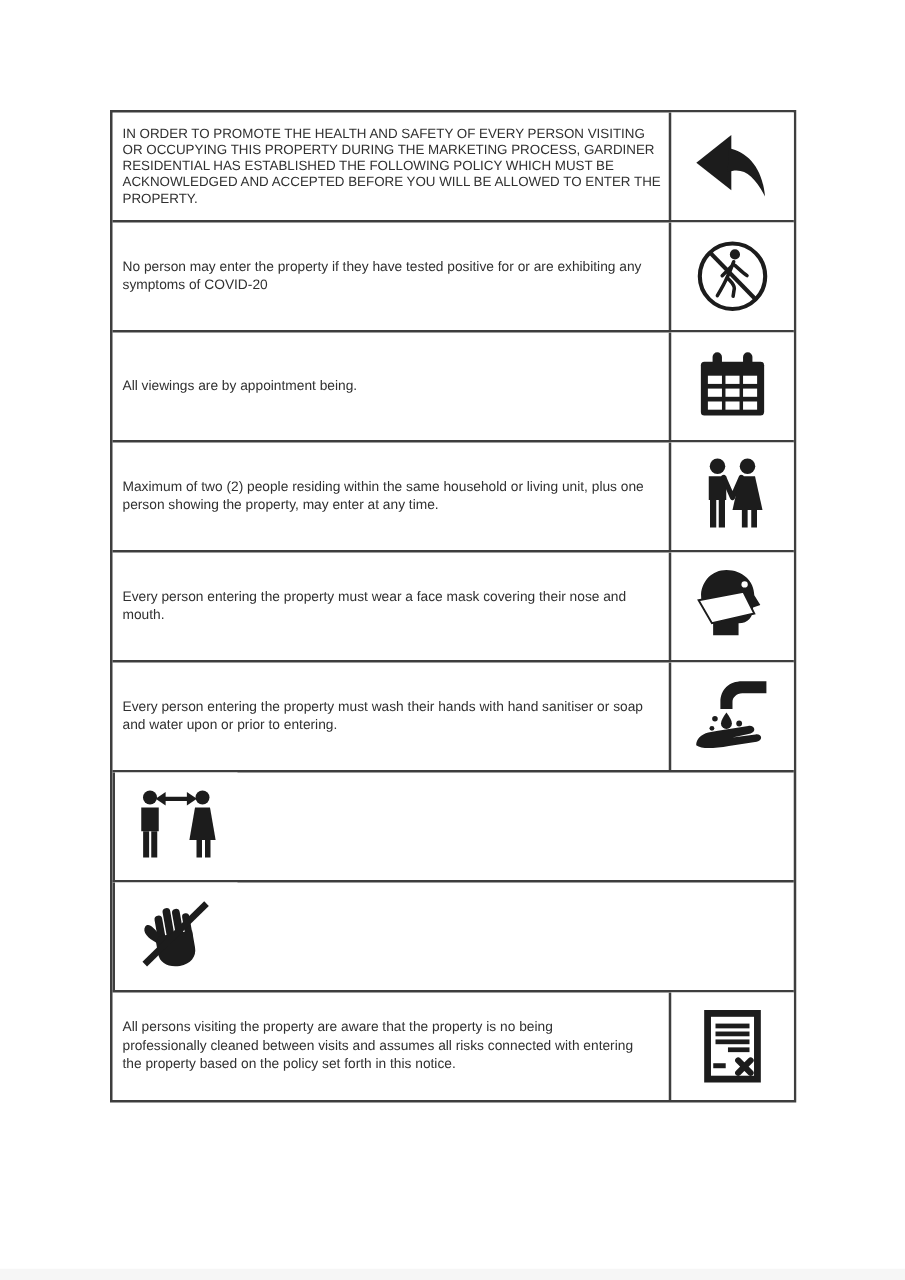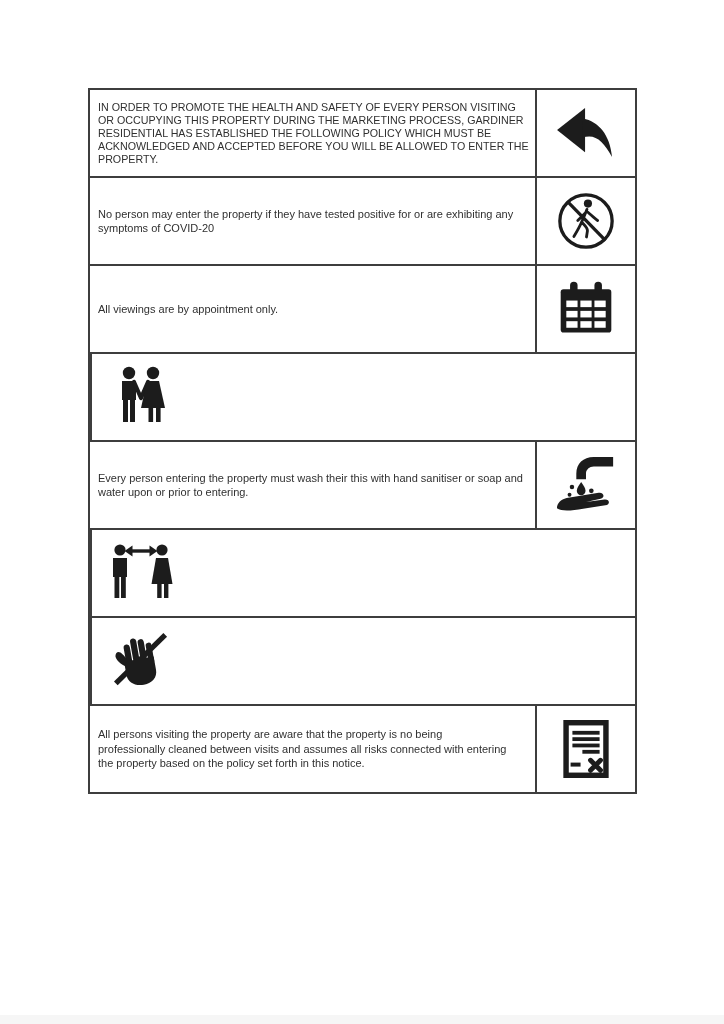--- a/index.html
+++ b/index.html
@@ -51,58 +51,69 @@
         <svg class="ic" width="62" height="62" viewBox="0 0 64 64">
           <circle class="ink-s" cx="32" cy="32" r="27" stroke-width="3.4"></circle>
           <circle class="ink-f" cx="34" cy="14" r="4.2"></circle>
           <path class="ink-s" stroke-width="2.9" stroke-linecap="round" stroke-linejoin="round" d="M33,20 C31,25 29.5,29 27.5,33 C25.5,38 22.5,43 19.5,48 M27.5,33 C30.5,36.5 33.5,38.5 33.5,42 L32.5,48.5 M31.5,23.5 L23.5,31.5 M34,23 C38,26.5 41,29.5 44,31.5"></path>
           <line class="ink-s" x1="13" y1="12" x2="52" y2="52" stroke-width="3.4"></line>
         </svg>
       </div>
     </div>
 
     <div class="row">
-      <div class="cell-text">All viewings are by appointment only.</div>
+      <div class="cell-text">All viewings are by appointment being.</div>
       <div class="cell-icon">
         <svg class="ic" width="60" height="62" viewBox="0 0 64 64">
           <rect class="ink-f" x="15" y="3" width="8" height="15" rx="4"></rect>
           <rect class="ink-f" x="41" y="3" width="8" height="15" rx="4"></rect>
           <rect class="ink-f" x="5" y="11" width="54" height="46" rx="3"></rect>
           <rect class="wh-f" x="11" y="23" width="12" height="7"></rect>
           <rect class="wh-f" x="26" y="23" width="12" height="7"></rect>
           <rect class="wh-f" x="41" y="23" width="12" height="7"></rect>
           <rect class="wh-f" x="11" y="34" width="12" height="7"></rect>
           <rect class="wh-f" x="26" y="34" width="12" height="7"></rect>
           <rect class="wh-f" x="41" y="34" width="12" height="7"></rect>
           <rect class="wh-f" x="11" y="45" width="12" height="7"></rect>
           <rect class="wh-f" x="26" y="45" width="12" height="7"></rect>
           <rect class="wh-f" x="41" y="45" width="12" height="7"></rect>
         </svg>
       </div>
     </div>
 
     <div class="row">
+      <div class="cell-text">Maximum of two (2) people residing within the same household or living unit, plus one person showing the property, may enter at any time.</div>
       <div class="cell-icon">
         <svg class="ic" width="58" height="66" viewBox="0 0 58 64">
           <circle class="ink-f" cx="17" cy="8" r="6.2"></circle>
           <path class="ink-f" d="M10,16 L24,16 L24,35 L10,35 Z"></path>
           <path class="ink-s" stroke-width="4.2" stroke-linecap="round" stroke-linejoin="round" d="M22,17 L29,33 L36,17"></path>
           <rect class="ink-f" x="11" y="35" width="5" height="22"></rect>
           <rect class="ink-f" x="18" y="35" width="5" height="22"></rect>
           <circle class="ink-f" cx="41" cy="8" r="6.2"></circle>
           <polygon class="ink-f" points="35,16 47,16 53,43 29,43"></polygon>
           <rect class="ink-f" x="36.5" y="43" width="4.6" height="14"></rect>
           <rect class="ink-f" x="44" y="43" width="4.6" height="14"></rect>
         </svg>
       </div>
     </div>
 
+    <div class="row">
+      <div class="cell-text">Every person entering the property must wear a face mask covering their nose and mouth.</div>
+      <div class="cell-icon">
+        <svg class="ic" width="62" height="62" viewBox="0 0 64 64">
+          <path class="ink-f" d="M27,2 C40,2 50,11 50,23 L55,31 L49,33 C49,41 45,46 37,46 L37,56 L16,56 L16,44 C9,39 6,31 6,22 C7,11 15,2 27,2 Z"></path>
+          <polygon class="wh-f" points="4,27 41,20 50,38 15,46" stroke="#1c1c1c" stroke-width="1.6"></polygon>
+          <circle class="wh-f" cx="42" cy="14" r="2.6"></circle>
+        </svg>
+      </div>
+    </div>
 
     <div class="row">
-      <div class="cell-text">Every person entering the property must wash their this with hand sanitiser or soap and water upon or prior to entering.</div>
+      <div class="cell-text">Every person entering the property must wash their hands with hand sanitiser or soap and water upon or prior to entering.</div>
       <div class="cell-icon">
         <svg class="ic" width="62" height="62" viewBox="0 0 64 64">
           <path class="ink-f" d="M60,3 L40,3 C29,3 22,10 22,20 L22,26 L32,26 L32,20 C32,16.5 35.5,13 40,13 L60,13 Z"></path>
           <path class="ink-f" d="M27,29 C29.5,32.5 31.5,35.5 31.5,38 A4.5,4.5 0 1 1 22.5,38 C22.5,35.5 24.5,32.5 27,29 Z"></path>
           <circle class="ink-f" cx="17.5" cy="34" r="2.3"></circle>
           <circle class="ink-f" cx="15" cy="42" r="2"></circle>
           <circle class="ink-f" cx="37.5" cy="38" r="2.4"></circle>
           <path class="ink-f" d="M2,56 C2,51 6,47 12,45.5 L20,44 L45,40 C50.5,39.2 52,44.8 47,46.2 L32,49.5 L51,47 C56.5,46.3 57.5,52 52,53 L29,56.5 C17,58.5 7,59.5 2,56 Z"></path>
         </svg>
       </div>

